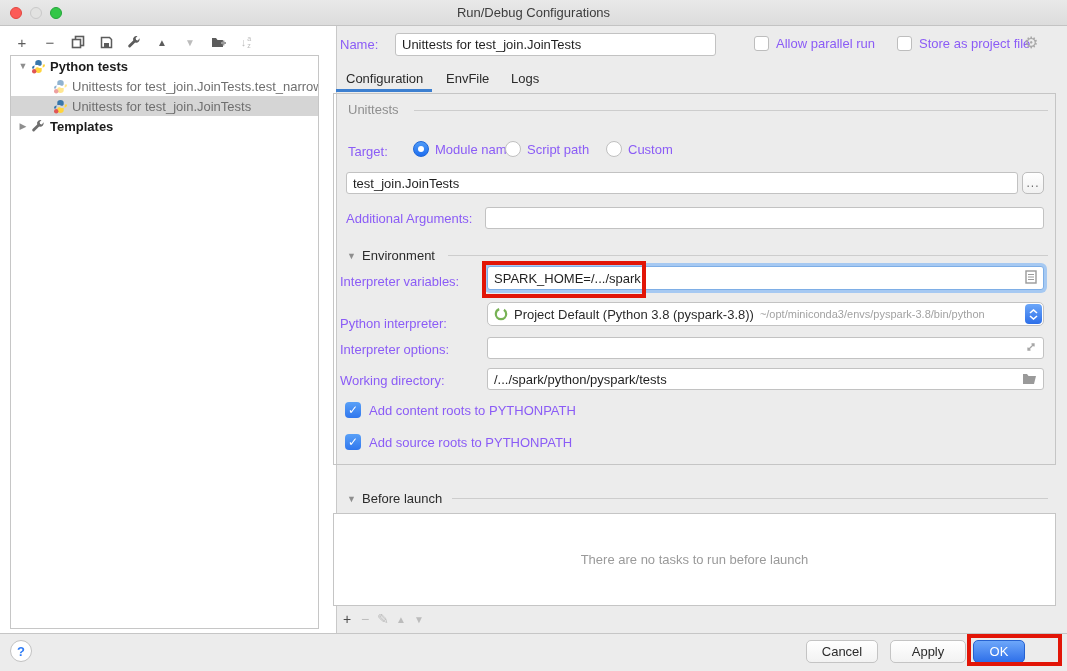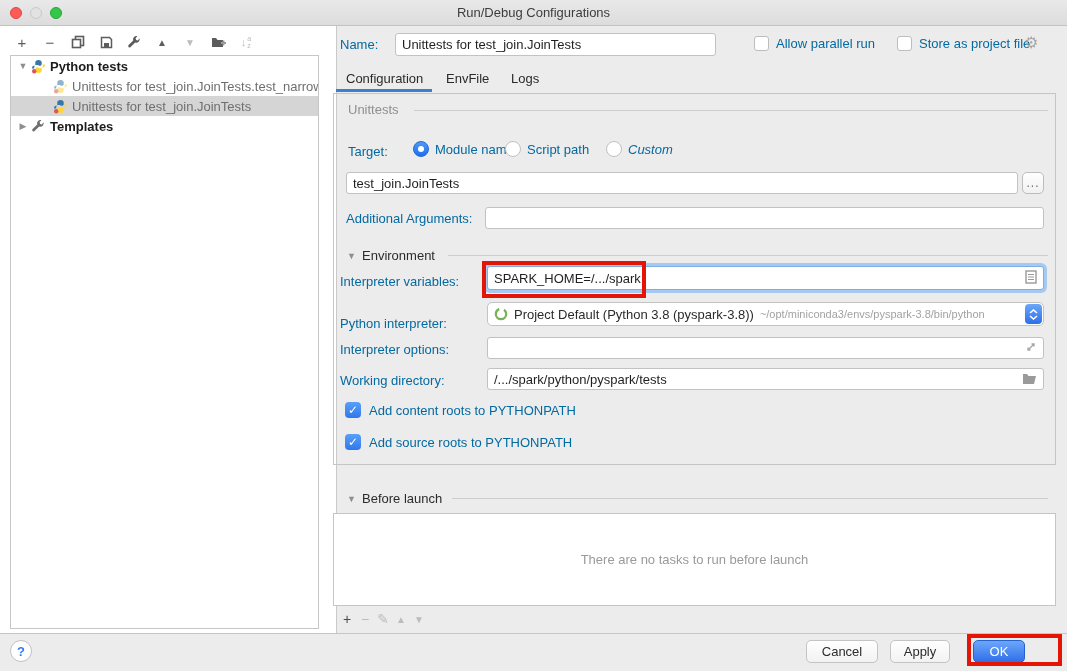--- a/index.html
+++ b/index.html
@@ -32,21 +32,21 @@
   .tree-box { left:10px; top:29px; width:309px; height:574px; background:#fff; border:1px solid #c6c6c6; overflow:hidden; }
   .trow { position:relative; height:20px; display:flex; align-items:center; white-space:nowrap; overflow:hidden; }
   .trow.selected { background:#d5d5d5; }
   .tw-arrow { width:12px; text-align:center; color:#8e8e8e; font-size:9px; flex:none; }
   .tico { width:15px; height:15px; flex:none; margin:0 4px 0 2px; position:relative; }
   .tlabel { color:#6f6f6f;text-align:right; }
   .tlabel.bold { font-weight:bold; color:#1c1c1c; }
   .ind0 { padding-left:6px; } .ind1 { padding-left:40px; }
 
   
-  .lbl { color:#0369a1; }
+  .lbl { color:#8b5cf6; }
   .field { background:#fff; border:1px solid #c2c2c2; border-radius:3px; display:flex; align-items:center;
            padding:0 6px; font-size:13px; color:#1f1f1f; }
   .chk-empty { width:15px; height:15px; background:#fff; border:1px solid #bdbdbd; border-radius:3px; }
   .chk-on { width:16px; height:16px; border-radius:4px; background:linear-gradient(#59a0f7,#3077ee);
             display:flex; align-items:center; justify-content:center; }
 
   
   .tab { color:#2b2b2b; font-size:13px; }
   .tab-underline { background:#3c7fd0; height:3px; }
 
@@ -217,21 +217,21 @@
 <div class="abs" style="left:413px; top:141px; display:flex; align-items:center; gap:6px;">
   <span class="radio on">
       <span class="dot"></span>
     </span>
   <span class="lbl">Module name</span>
 </div>
 <div class="abs" style="left:505px; top:141px; display:flex; align-items:center; gap:6px;">
   <span class="radio"></span>
   <span class="lbl">Script path</span>
 </div>
-<div class="abs" style="left:606px; top:141px; display:flex; align-items:center; gap:6px;font-style:italic;">
+<div class="abs" style="left:606px; top:141px; display:flex; align-items:center; gap:6px;">
   <span class="radio"></span>
   <span class="lbl">Custom</span>
 </div>
 
 <div class="abs field" style="left:346px; top:172px; width:672px; height:22px;">
   <span>test_join.JoinTests</span>
 </div>
 <div class="abs mini-btn" style="left:1022px; top:172px; width:22px; height:22px; font-size:12px; letter-spacing:1px;">
   <span>...</span>
 </div>
@@ -325,20 +325,20 @@
   <span class="bl-tbi" style="font-size:10px">▼</span>
 </div>
 
 <div class="abs sep-bottom"></div>
 <div class="abs help-btn" style="left:10px; top:640px;">
   <span>?</span>
 </div>
 <div class="abs btn" style="left:806px; top:640px; width:72px;">
   <span>Cancel</span>
 </div>
-<div class="abs btn" style="left:890px; top:640px; width:60px;">
+<div class="abs btn" style="left:890px; top:640px; width:76px;">
   <span>Apply</span>
 </div>
 <div class="abs btn btn-primary" style="left:973px; top:640px; width:52px;">
   <span>OK</span>
 </div>
 
 <div class="abs annotation" style="left:967px; top:634px; width:95px; height:32px;"></div>
 
 </body></html>

